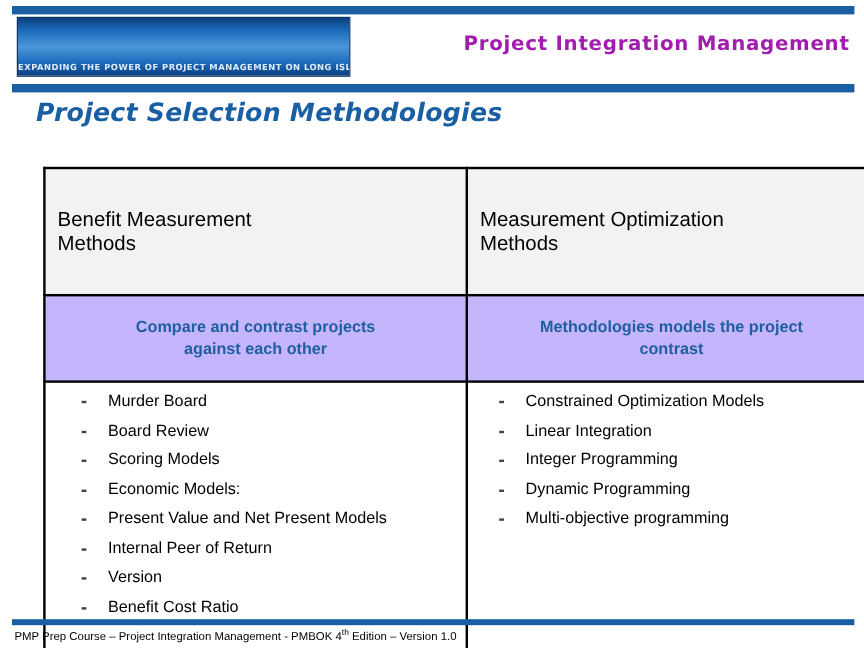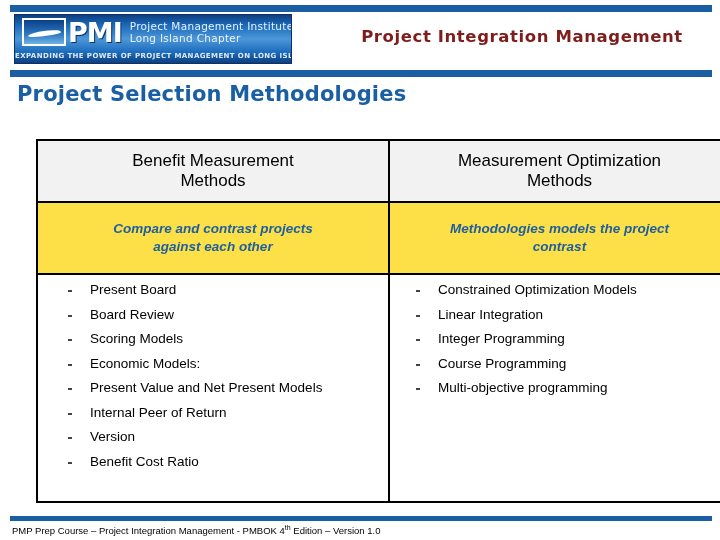--- a/index.html
+++ b/index.html
@@ -118,37 +118,38 @@
 
   
   .slide-title {
     position: absolute;
     left: 336px;
     top: 27px;
     width: 372px;
     font-family: "DejaVu Sans", sans-serif;
     font-size: 16.5px;
     font-weight: bold;
-    color: #7f1d1d;
+    color: #a21caf;
     letter-spacing: 0.6px;
-    text-align: center;
+    text-align: right;
     white-space: nowrap;
   }
 
   
   .section-heading {
     position: absolute;
-    left: 17px;
+    left: 30px;
     top: 82px;
     font-family: "DejaVu Sans", sans-serif;
     font-size: 21px;
     font-weight: bold;
     color: #1A5FA4;
     letter-spacing: 0.2px;
     white-space: nowrap;
+    font-style: italic;
   }
 
   
   .tbl {
     position: absolute;
     left: 36px;
     top: 139px;
     width: 649px;
     border-collapse: collapse;
     table-layout: fixed;
@@ -156,39 +157,38 @@
   .tbl td {
     border: 2px solid #000000;
     vertical-align: top;
     padding: 0;
   }
   .col-l { width: 330px; }
   .col-r { width: 319px; }
 
   .hdr-cell {
     background: #F2F2F2;
-    text-align: center;
+    text-align: left;
     vertical-align: middle !important;
     height: 60px;
-    padding: 0 10px !important;
+    padding: 22px 10px !important;
   }
   .hdr-cell .txt {
     font-family: "Liberation Sans", sans-serif;
     font-size: 17px;
     color: #000000;
     line-height: 1.18;
   }
 
   .sub-cell {
-    background: #fde047;
+    background: #c4b5fd;
     text-align: center;
     vertical-align: middle !important;
     height: 58px;
     padding: 6px 12px !important;
-    font-style: italic;
   }
   .sub-cell .txt {
     font-family: "Liberation Sans", sans-serif;
     font-size: 13.5px;
     font-weight: bold;
     color: #1F5FA0;
     line-height: 1.3;
   }
 
   .list-cell {
@@ -248,31 +248,20 @@
     font-size: 7px;
     vertical-align: super;
   }
 </style>
 </head>
 <body>
 
 <div class="top-rule"></div>
 
 <div class="logo-box">
-  <div class="logo-top">
-    <div class="logo-mark">
-      <div class="sea"></div>
-      <div class="island"></div>
-    </div>
-    <div class="logo-pmi">PMI</div>
-    <div class="logo-words">
-      <div>Project Management Institute</div>
-      <div>Long Island Chapter</div>
-    </div>
-  </div>
   <div class="logo-tagline">EXPANDING THE POWER OF PROJECT MANAGEMENT ON LONG ISLAND</div>
 </div>
 
 <div class="slide-title">Project Integration Management</div>
 
 <div class="header-rule"></div>
 
 <div class="section-heading">Project Selection Methodologies</div>
 
 <table class="tbl">
@@ -293,36 +282,36 @@
       <div class="txt">against each other</div>
     </td>
     <td class="sub-cell col-r">
       <div class="txt">Methodologies models the project</div>
       <div class="txt">contrast</div>
     </td>
   </tr>
   <tr>
     <td class="list-cell col-l">
       <ul class="bullets" id="left-list">
-            <li><span class="dash"></span><span>Present Board</span></li>
+            <li><span class="dash"></span><span>Murder Board</span></li>
             <li><span class="dash"></span><span>Board Review</span></li>
             <li><span class="dash"></span><span>Scoring Models</span></li>
             <li><span class="dash"></span><span>Economic Models:</span></li>
             <li><span class="dash"></span><span>Present Value and Net Present Models</span></li>
             <li><span class="dash"></span><span>Internal Peer of Return</span></li>
             <li><span class="dash"></span><span>Version</span></li>
             <li><span class="dash"></span><span>Benefit Cost Ratio</span></li>
           </ul>
     </td>
     <td class="list-cell right col-r">
       <ul class="bullets" id="right-list">
             <li><span class="dash"></span><span>Constrained Optimization Models</span></li>
             <li><span class="dash"></span><span>Linear Integration</span></li>
             <li><span class="dash"></span><span>Integer Programming</span></li>
-            <li><span class="dash"></span><span>Course Programming</span></li>
+            <li><span class="dash"></span><span>Dynamic Programming</span></li>
             <li><span class="dash"></span><span>Multi-objective programming</span></li>
           </ul>
     </td>
   </tr>
 </tbody>
   </table>
 
 <div class="footer-rule"></div>
 <div class="footer-text"><span>PMP Prep Course – Project Integration Management - PMBOK 4</span><sup>th</sup><span> Edition – Version 1.0</span></div>
 

